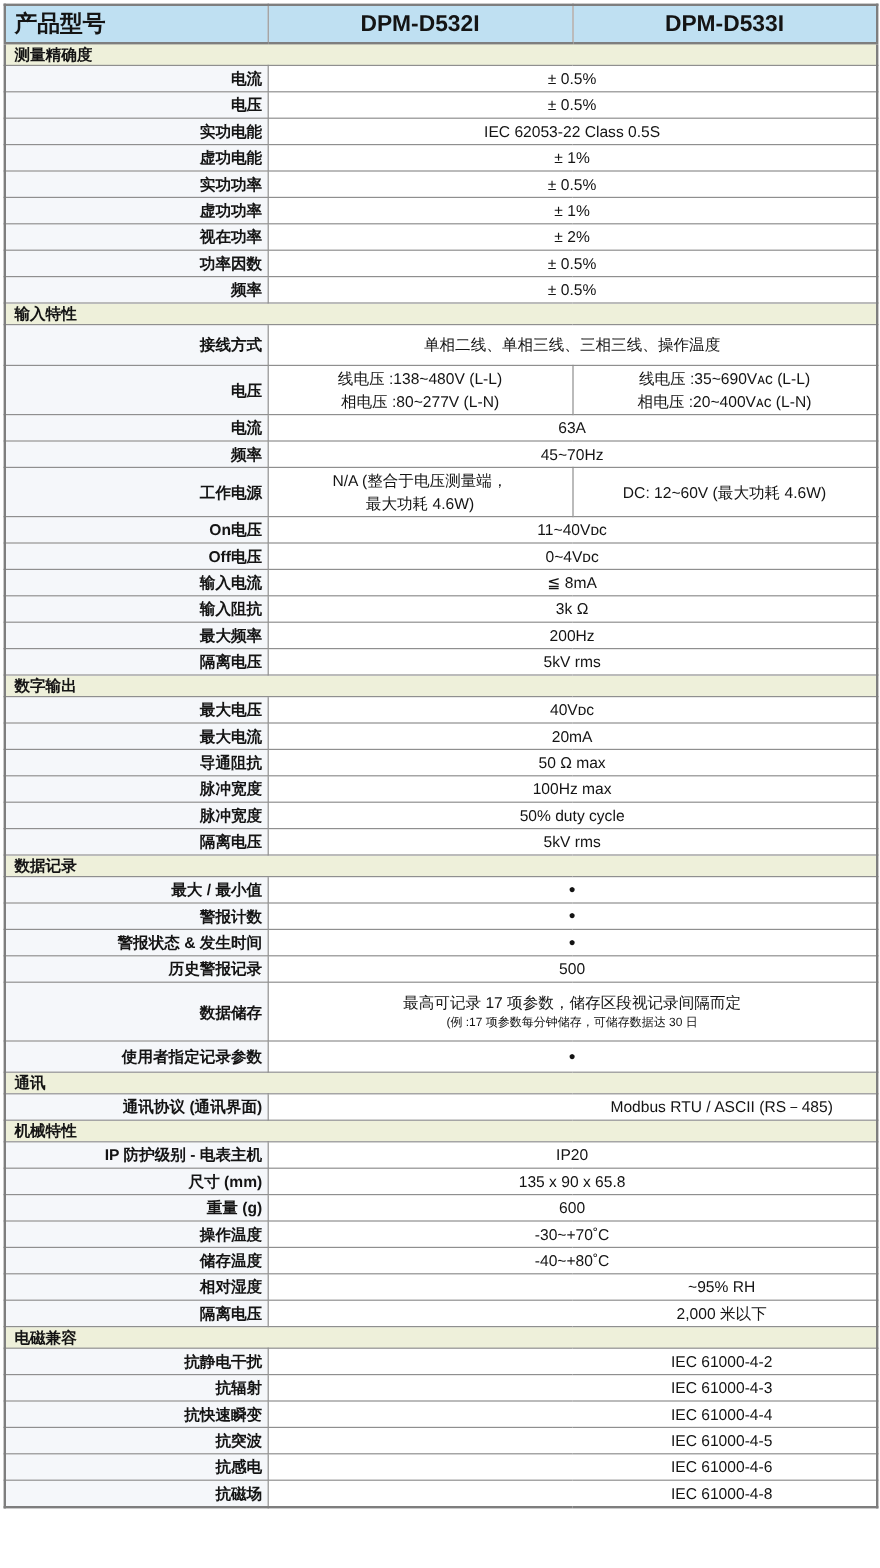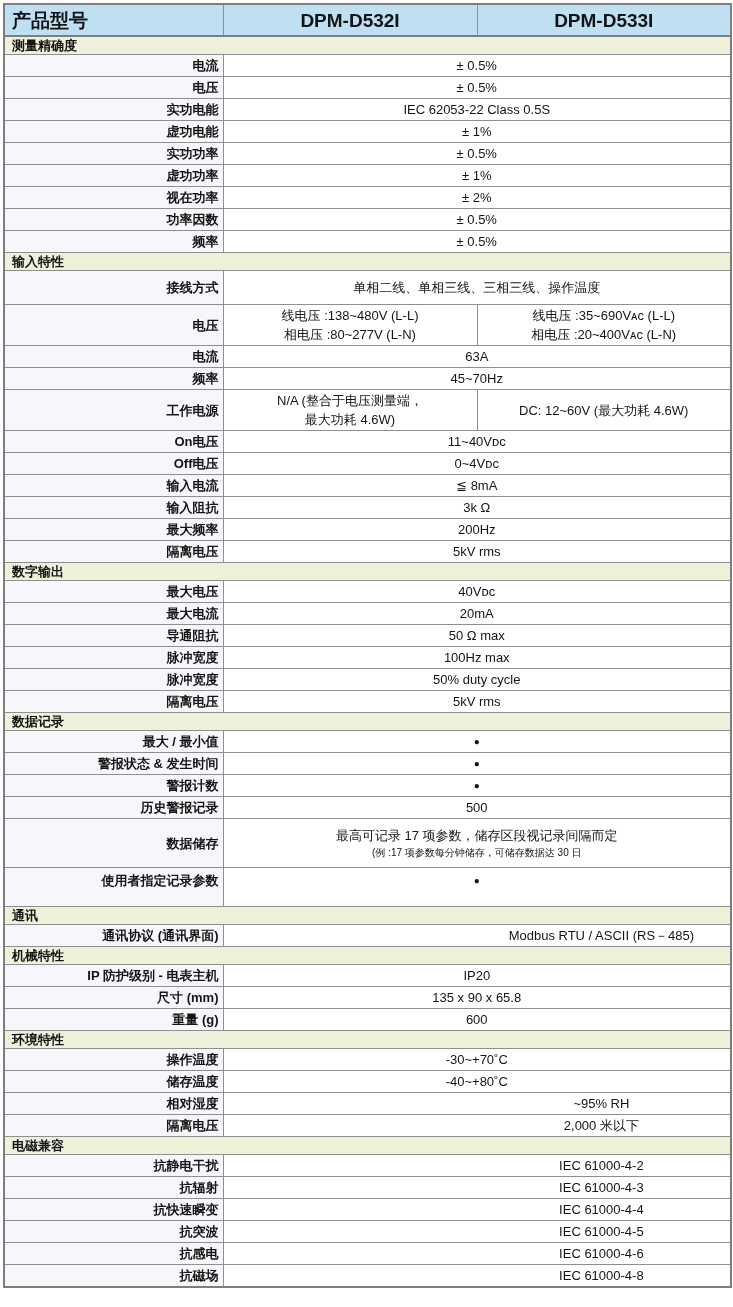--- a/index.html
+++ b/index.html
@@ -53,21 +53,21 @@
   td.label{
     background:var(--label-bg);
     font-weight:bold;
     text-align:right;
     padding-left:7px;
     height:17px;
   }
   td.val{text-align:center;}
   td.val.split{text-align:center;}
   tr.pad td{padding-top:7px;padding-bottom:7px;}
-  tr.pad2 td{padding-top:3px;padding-bottom:16px;}
+  tr.pad2 td{padding-top:3px;padding-bottom:3px;}
   .col2-inner{width:50%;margin-left:50%;}
   .dot{font-size:10px;line-height:17px;}
   .note{font-size:10px;line-height:14px;}
   td.val div{line-height:19px;}
   td.val div.note{line-height:15px;}
 </style>
 </head>
 <body>
 
 <div class="page">
@@ -262,27 +262,27 @@
         <tr class="section">
           <td colspan="3">数据记录</td>
         </tr>
         <tr>
           <td class="label">最大 / 最小值</td>
           <td colspan="2" class="val">
             <div class="dot">●</div>
           </td>
         </tr>
         <tr>
+          <td class="label">警报计数</td>
+          <td colspan="2" class="val">
+            <div class="dot">●</div>
+          </td>
+        </tr>
+        <tr>
           <td class="label">警报状态 &amp; 发生时间</td>
-          <td colspan="2" class="val">
-            <div class="dot">●</div>
-          </td>
-        </tr>
-        <tr>
-          <td class="label">警报计数</td>
           <td colspan="2" class="val">
             <div class="dot">●</div>
           </td>
         </tr>
         <tr>
           <td class="label">历史警报记录</td>
           <td colspan="2" class="val">
             <div>500</div>
           </td>
         </tr>
@@ -323,23 +323,20 @@
           <td class="label">尺寸 (mm)</td>
           <td colspan="2" class="val">
             <div>135 x 90 x 65.8</div>
           </td>
         </tr>
         <tr>
           <td class="label">重量 (g)</td>
           <td colspan="2" class="val">
             <div>600</div>
           </td>
-        </tr>
-        <tr class="section">
-          <td colspan="3">环境特性</td>
         </tr>
         <tr>
           <td class="label">操作温度</td>
           <td colspan="2" class="val">
             <div>-30~+70˚C</div>
           </td>
         </tr>
         <tr>
           <td class="label">储存温度</td>
           <td colspan="2" class="val">

